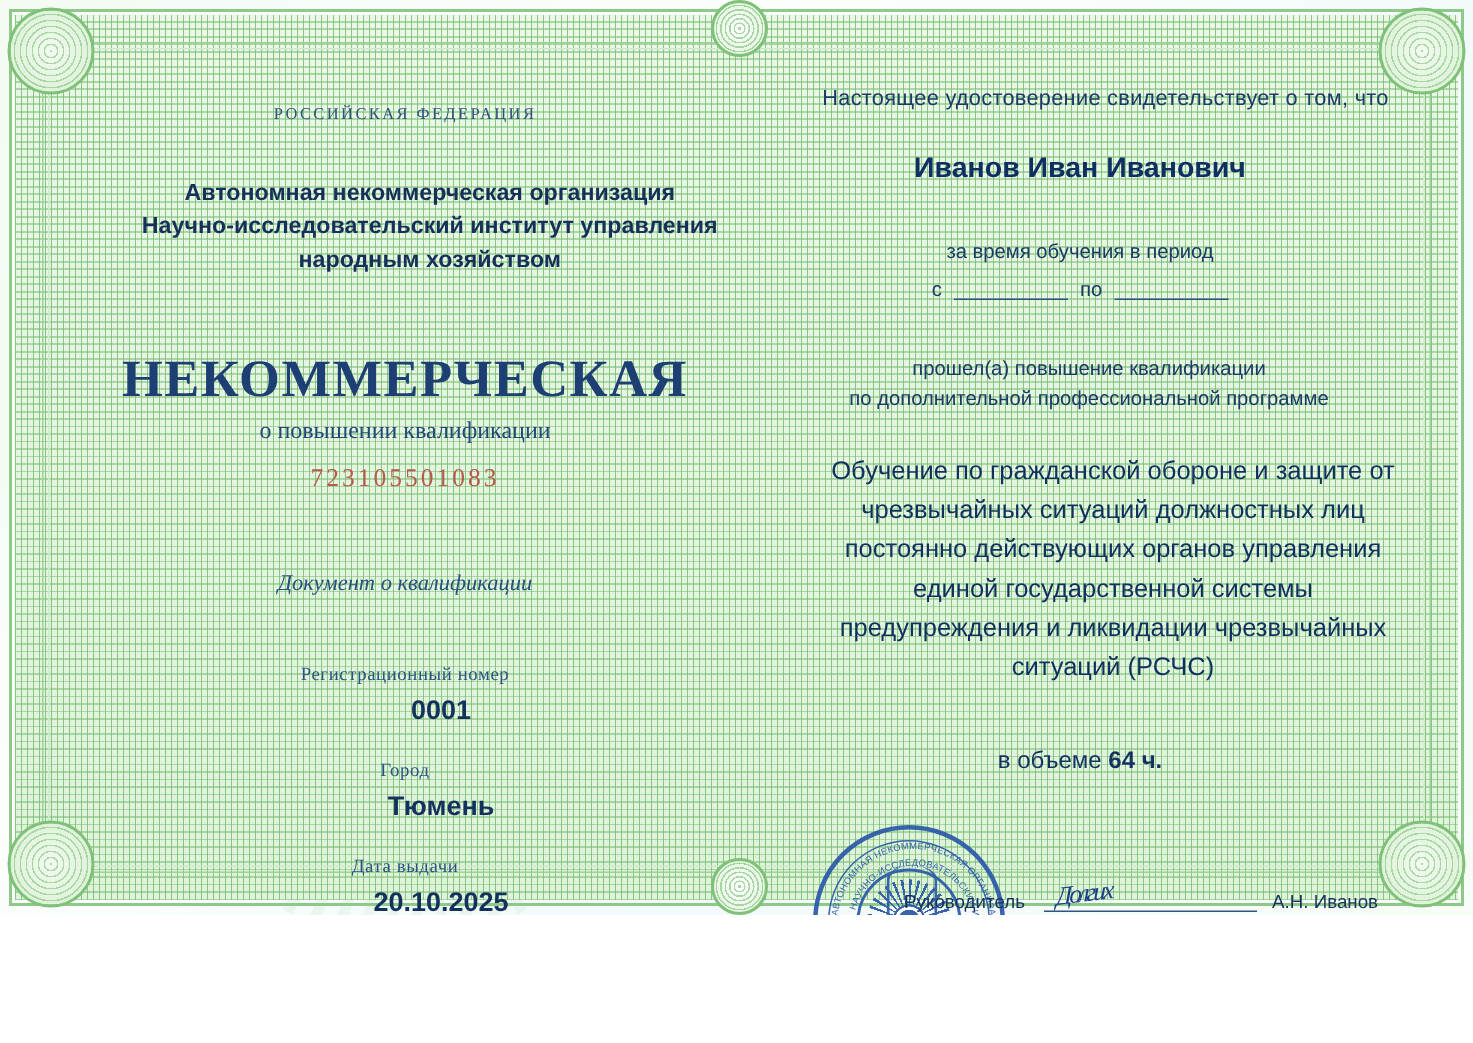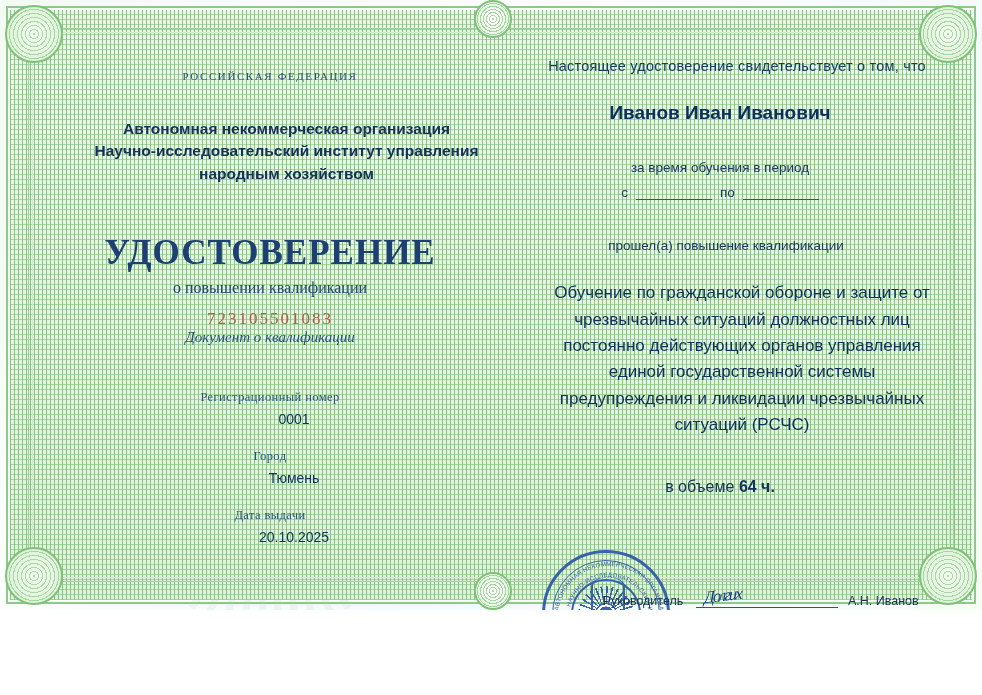--- a/index.html
+++ b/index.html
@@ -164,37 +164,38 @@
   }
   .doc-number {
     margin-top: 12px;
     font-family: "Liberation Serif", serif;
     font-size: 17px;
     letter-spacing: 2px;
     color: #b75a4a;
   }
 
   .doc-kind {
+    margin-top: 52px;
     font-family: "Liberation Serif", serif;
     font-style: italic;
     font-size: 15px;
     color: #27507f;
   }
 
   .field-block { margin-top: 44px; }
   .field-label {
     font-family: "Liberation Serif", serif;
     font-size: 12.5px;
     color: #2b5382;
     letter-spacing: 0.4px;
   }
   .field-value {
     margin-top: 6px;
-    font-size: 14px;
-    font-weight: 400;
+    font-size: 18px;
+    font-weight: 700;
     color: #14305c;
     padding-left: 48px;
   }
   .field-block.tight { margin-top: 22px; }
 
   
   .intro {
     font-size: 14.5px;
     color: #1b3a66;
     letter-spacing: 0.2px;
@@ -357,21 +358,21 @@
   <div class="corner bl"></div>
   <div class="corner br"></div>
   <div class="medallion top"></div>
   <div class="medallion bottom"></div>
 
   <div class="content">
 
     <div class="left-col">
       <div class="rf-line">РОССИЙСКАЯ ФЕДЕРАЦИЯ</div>
       <div class="org">Автономная некоммерческая организация Научно-исследовательский институт управления народным хозяйством</div>
-      <div class="udost-title">УДОСТОВЕРЕНИЕ</div>
+      <div class="udost-title">НЕКОММЕРЧЕСКАЯ</div>
       <div class="udost-sub">о повышении квалификации</div>
       <div class="doc-number">723105501083</div>
       <div class="doc-kind">Документ о квалификации</div>
 
       <div class="field-block">
         <div class="field-label">Регистрационный номер</div>
         <div class="field-value">0001</div>
       </div>
 
       <div class="field-block tight">
@@ -390,20 +391,21 @@
       <div class="fio">Иванов Иван Иванович</div>
       <div class="period-label">за время обучения в период</div>
       <div class="period-row">
         <span>с</span>
         <span class="rule"></span>
         <span>по</span>
         <span class="rule"></span>
       </div>
       <div class="passed">
         <div>прошел(а) повышение квалификации</div>
+        <div>по дополнительной профессиональной программе</div>
       </div>
       <div class="program">Обучение по гражданской обороне и защите от чрезвычайных ситуаций должностных лиц постоянно действующих органов управления единой государственной системы предупреждения и ликвидации чрезвычайных ситуаций (РСЧС)</div>
       <div class="volume">
         <span>в объеме</span>
         <b>64 ч.</b>
       </div>
     </div>
 
     <div class="stamp">
       <div class="ring2"></div>

